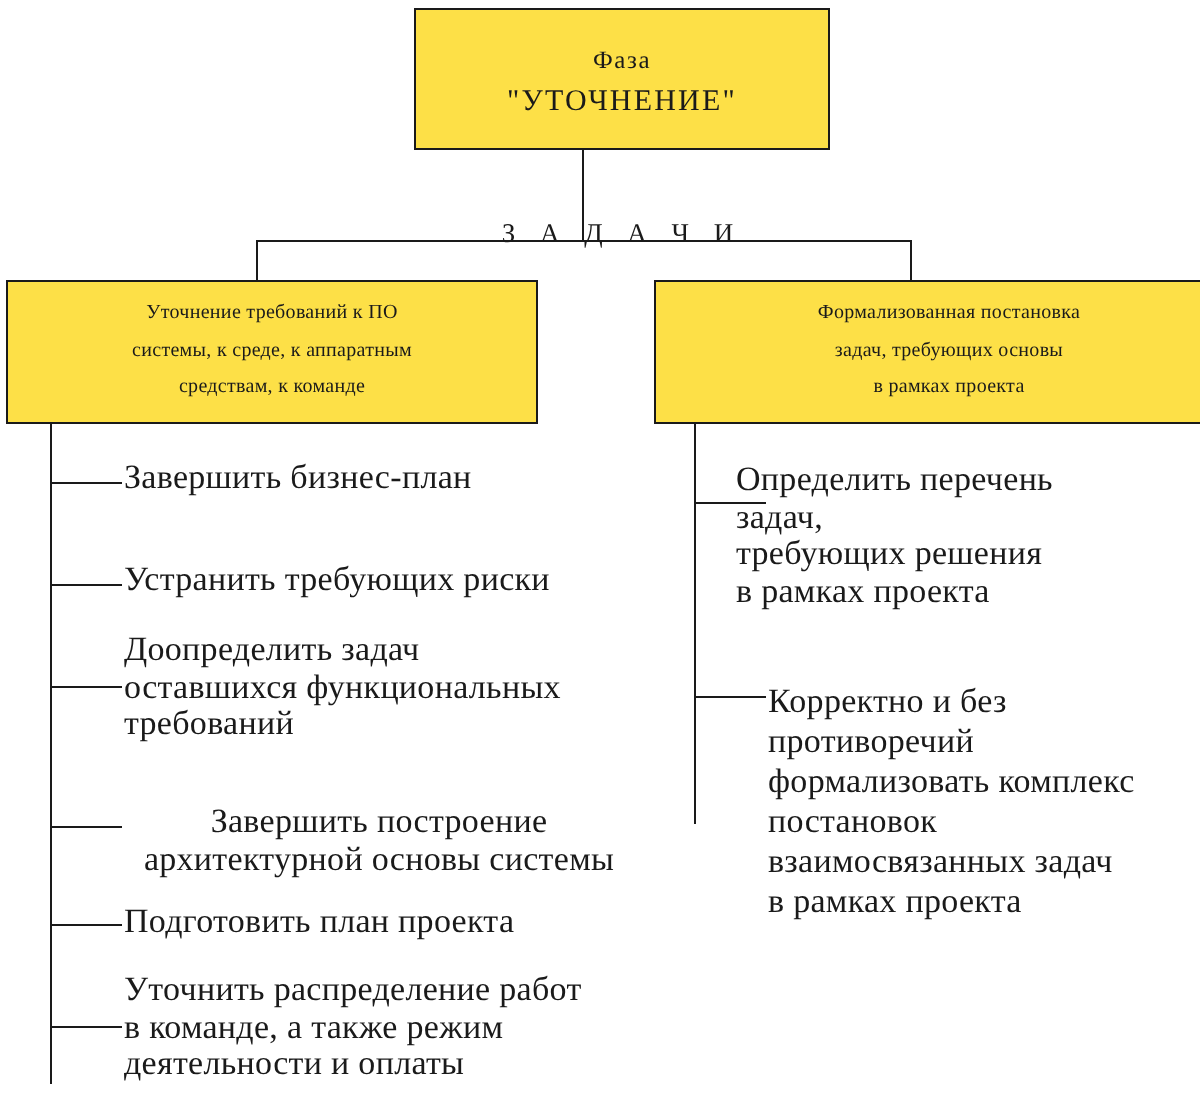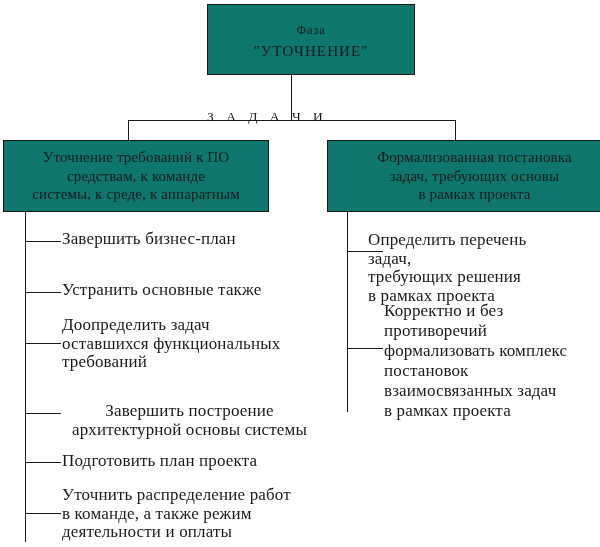--- a/index.html
+++ b/index.html
@@ -24,21 +24,21 @@
     background: #1a1a1a;
   }
   .rule-h { height: 1px; }
   .rule-v { width: 1px; }
 
   
   .node-box {
     position: absolute;
     box-sizing: border-box;
     border: 1px solid #1a1a1a;
-    background: #0f766e;
+    background: #fde047;
     display: flex;
     flex-direction: column;
     align-items: center;
     justify-content: center;
     text-align: center;
   }
   .node-box .line {
     display: block;
     white-space: nowrap;
   }
@@ -59,53 +59,53 @@
     font-size: 15px;
     letter-spacing: 1.1px;
     line-height: 22px;
   }
 
   #tasks-label {
     position: absolute;
     left: 207px;
     top: 109px;
     width: 208px;
-    text-align: left;
+    text-align: center;
     font-size: 13.5px;
     letter-spacing: 4.5px;
     white-space: nowrap;
   }
 
   #left-box {
     left: 3px;
     top: 140px;
     width: 266px;
     height: 72px;
   }
   #right-box {
     left: 327px;
     top: 140px;
     width: 295px;
     height: 72px;
   }
   .branch-box .line {
-    font-size: 15px;
+    font-size: 10px;
     line-height: 18.5px;
     letter-spacing: 0.15px;
   }
 
   
   .leaf {
     position: absolute;
     font-size: 17px;
     line-height: 18.5px;
     letter-spacing: 0.15px;
     white-space: pre-line;
   }
-  .leaf.gap-extra { line-height: 20px; }
+  .leaf.gap-extra { line-height: 20px; margin-top: 40px; }
 </style>
 </head>
 <body>
 
 <div id="diagram">
 
   <div class="node-box" id="phase-box">
     <span class="line line-1">Фаза</span>
     <span class="line line-2">"УТОЧНЕНИЕ"</span>
   </div>
@@ -114,41 +114,41 @@
 
   <div class="rule-h" style="left:128px; top:120px; width:328px;"></div>
 
   <div class="rule-v" style="left:128px; top:120px; height:20px;"></div>
   <div class="rule-v" style="left:455px; top:120px; height:20px;"></div>
 
   <div id="tasks-label">З А Д А Ч И</div>
 
   <div class="node-box branch-box" id="left-box">
     <span class="line">Уточнение требований к ПО</span>
+    <span class="line">системы, к среде, к аппаратным</span>
     <span class="line">средствам, к команде</span>
-    <span class="line">системы, к среде, к аппаратным</span>
   </div>
 
   <div class="node-box branch-box" id="right-box">
     <span class="line">Формализованная постановка</span>
     <span class="line">задач, требующих основы</span>
     <span class="line">в рамках проекта</span>
   </div>
 
   <div class="rule-v" style="left:25px; top:212px; height:330px;"></div>
 
   <div class="rule-h" style="left:25px; top:241px; width:36px;"></div>
   <div class="rule-h" style="left:25px; top:292px; width:36px;"></div>
   <div class="rule-h" style="left:25px; top:343px; width:36px;"></div>
   <div class="rule-h" style="left:25px; top:413px; width:36px;"></div>
   <div class="rule-h" style="left:25px; top:462px; width:36px;"></div>
   <div class="rule-h" style="left:25px; top:513px; width:36px;"></div>
 
   <div class="leaf" style="left:62px; top:230px; width:230px;">Завершить бизнес-план</div>
-  <div class="leaf" style="left:62px; top:281px; width:230px;">Устранить основные также</div>
+  <div class="leaf" style="left:62px; top:281px; width:230px;">Устранить требующих риски</div>
   <div class="leaf" style="left:62px; top:316px; width:250px;">Доопределить задач
 оставшихся функциональных
 требований</div>
   <div class="leaf" style="left:62px; top:402px; width:255px;text-align:center;">Завершить построение
 архитектурной основы системы</div>
   <div class="leaf" style="left:62px; top:452px; width:230px;">Подготовить план проекта</div>
   <div class="leaf" style="left:62px; top:486px; width:255px;">Уточнить распределение работ
 в команде, а также режим
 деятельности и оплаты</div>
 

